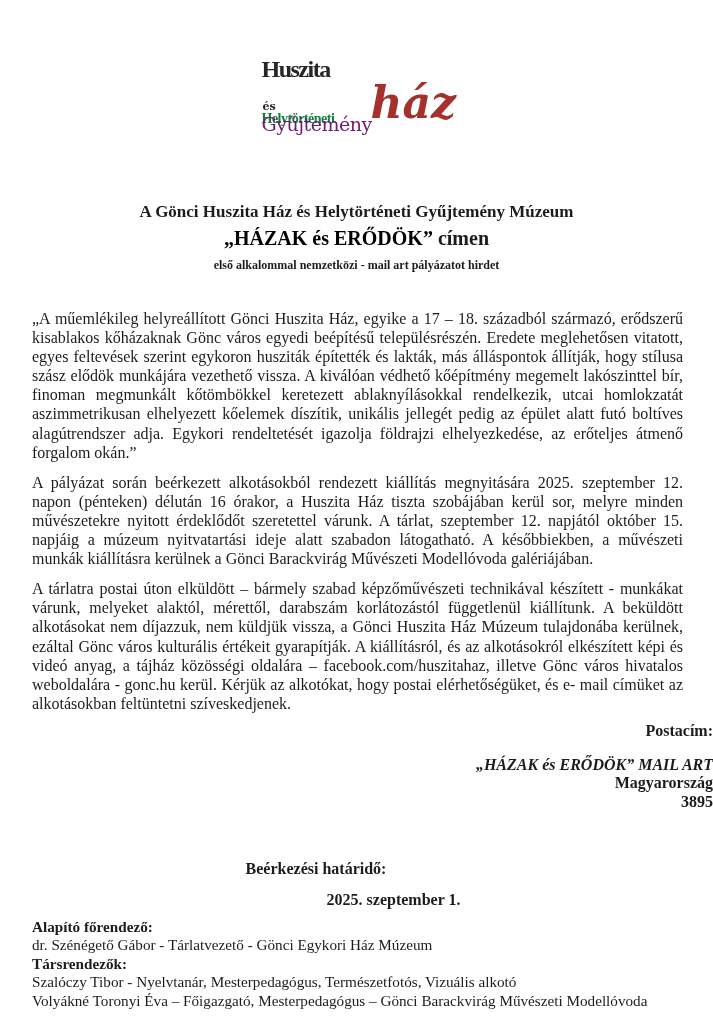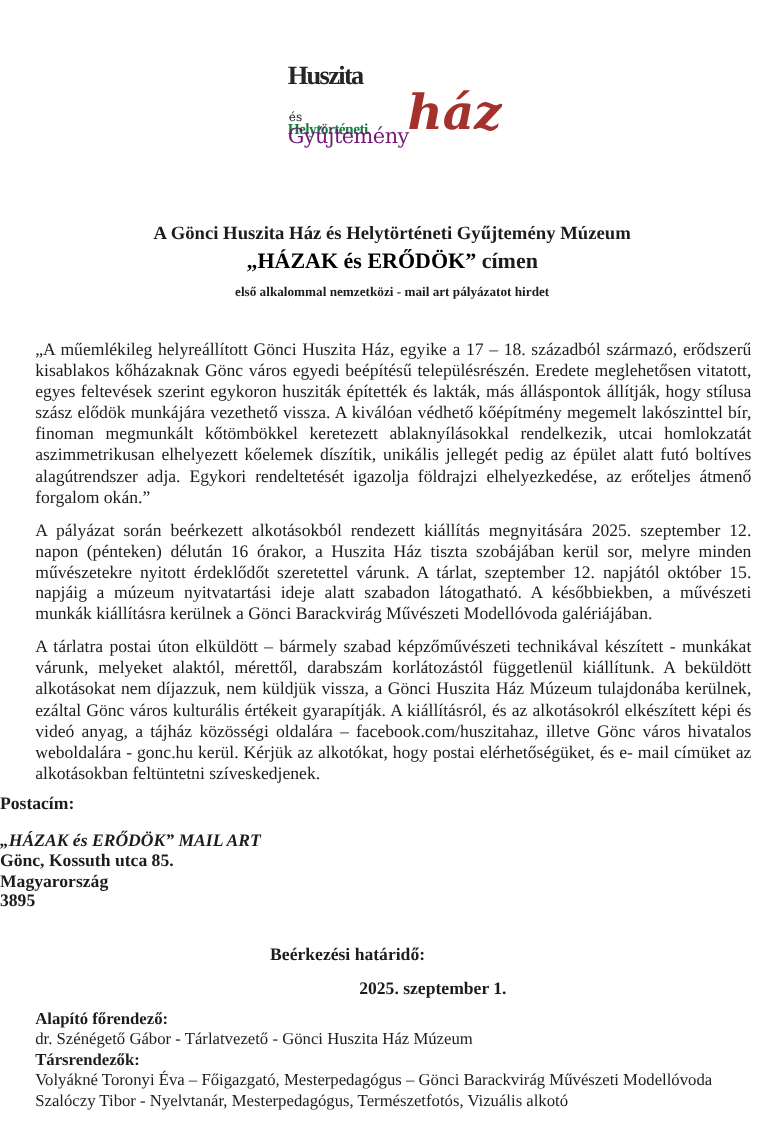--- a/index.html
+++ b/index.html
@@ -49,21 +49,21 @@
     line-height: 1;
     color: #a5312c;
     white-space: nowrap;
     margin-left: 11px;
   }
   .logo-es {
     position: absolute;
     top: 44px;
     left: 1px;
     font-family: "DejaVu Serif", serif;
-    font-weight: 400;
+    font-weight: 700;
     font-size: 11px;
     line-height: 1;
     color: #262626;
   }
   .logo-helyt {
     position: absolute;
     top: 55px;
     left: 0;
     font-family: Liberation Serif, serif;
     font-weight: 700;
@@ -113,21 +113,21 @@
     margin: 0 0 11px 0;
     text-align: justify;
   }
 
   
   .postal {
     position: absolute;
     top: 722px;
     left: 0;
     width: 713px;
-    text-align: left;
+    text-align: right;
     font-weight: 700;
     font-size: 16px;
     line-height: 18.6px;
   }
   .postal-heading { margin-bottom: 15px; }
   .postal-line.italic { font-style: italic; }
 
   
   .deadline-heading {
     position: absolute;
@@ -181,29 +181,28 @@
 
   <div class="body-text">
     <p>„A műemlékileg helyreállított Gönci Huszita Ház, egyike a 17 – 18. századból származó, erődszerű kisablakos kőházaknak Gönc város egyedi beépítésű településrészén. Eredete meglehetősen vitatott, egyes feltevések szerint egykoron husziták építették és lakták, más álláspontok állítják, hogy stílusa szász elődök munkájára vezethető vissza. A kiválóan védhető kőépítmény megemelt lakószinttel bír, finoman megmunkált kőtömbökkel keretezett ablaknyílásokkal rendelkezik, utcai homlokzatát aszimmetrikusan elhelyezett kőelemek díszítik, unikális jellegét pedig az épület alatt futó boltíves alagútrendszer adja. Egykori rendeltetését igazolja földrajzi elhelyezkedése, az erőteljes átmenő forgalom okán.”</p>
     <p>A pályázat során beérkezett alkotásokból rendezett kiállítás megnyitására 2025. szeptember 12. napon (pénteken) délután 16 órakor, a Huszita Ház tiszta szobájában kerül sor, melyre minden művészetekre nyitott érdeklődőt szeretettel várunk. A tárlat, szeptember 12. napjától október 15. napjáig a múzeum nyitvatartási ideje alatt szabadon látogatható. A későbbiekben, a művészeti munkák kiállításra kerülnek a Gönci Barackvirág Művészeti Modellóvoda galériájában.</p>
     <p>A tárlatra postai úton elküldött – bármely szabad képzőművészeti technikával készített - munkákat várunk, melyeket alaktól, mérettől, darabszám korlátozástól függetlenül kiállítunk. A beküldött alkotásokat nem díjazzuk, nem küldjük vissza, a Gönci Huszita Ház Múzeum tulajdonába kerülnek, ezáltal Gönc város kulturális értékeit gyarapítják. A kiállításról, és az alkotásokról elkészített képi és videó anyag, a tájház közösségi oldalára – facebook.com/huszitahaz, illetve Gönc város hivatalos weboldalára - gonc.hu kerül. Kérjük az alkotókat, hogy postai elérhetőségüket, és e- mail címüket az alkotásokban feltüntetni szíveskedjenek.</p>
   </div>
 
   <div class="postal">
     <div class="postal-heading">Postacím:</div>
     <div class="postal-line italic">„HÁZAK és ERŐDÖK” MAIL ART</div>
-    <div class="postal-line">Gönc, Kossuth utca 85.</div>
     <div class="postal-line">Magyarország</div>
     <div class="postal-line">3895</div>
   </div>
 
   <div class="deadline-heading">Beérkezési határidő:</div>
   <div class="deadline-date">2025. szeptember 1.</div>
 
   <div class="credits">
     <div class="bold">Alapító főrendező:</div>
-    <div>dr. Szénégető Gábor - Tárlatvezető - Gönci Huszita Ház Múzeum</div>
+    <div>dr. Szénégető Gábor - Tárlatvezető - Gönci Egykori Ház Múzeum</div>
     <div class="bold">Társrendezők:</div>
+    <div>Szalóczy Tibor - Nyelvtanár, Mesterpedagógus, Természetfotós, Vizuális alkotó</div>
     <div>Volyákné Toronyi Éva – Főigazgató, Mesterpedagógus – Gönci Barackvirág Művészeti Modellóvoda</div>
-    <div>Szalóczy Tibor - Nyelvtanár, Mesterpedagógus, Természetfotós, Vizuális alkotó</div>
   </div>
 
 </div>
 
 </body></html>

